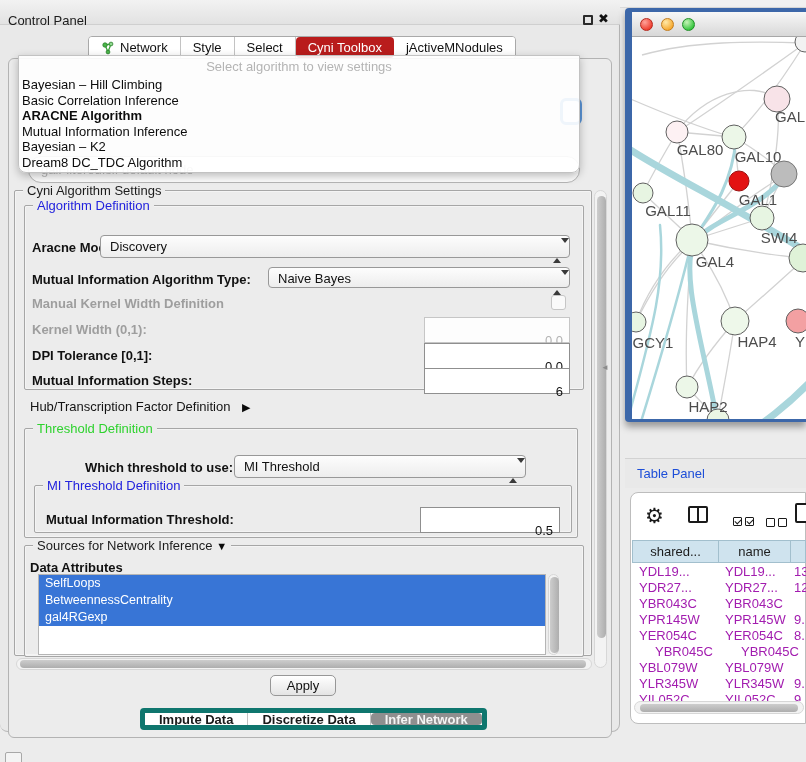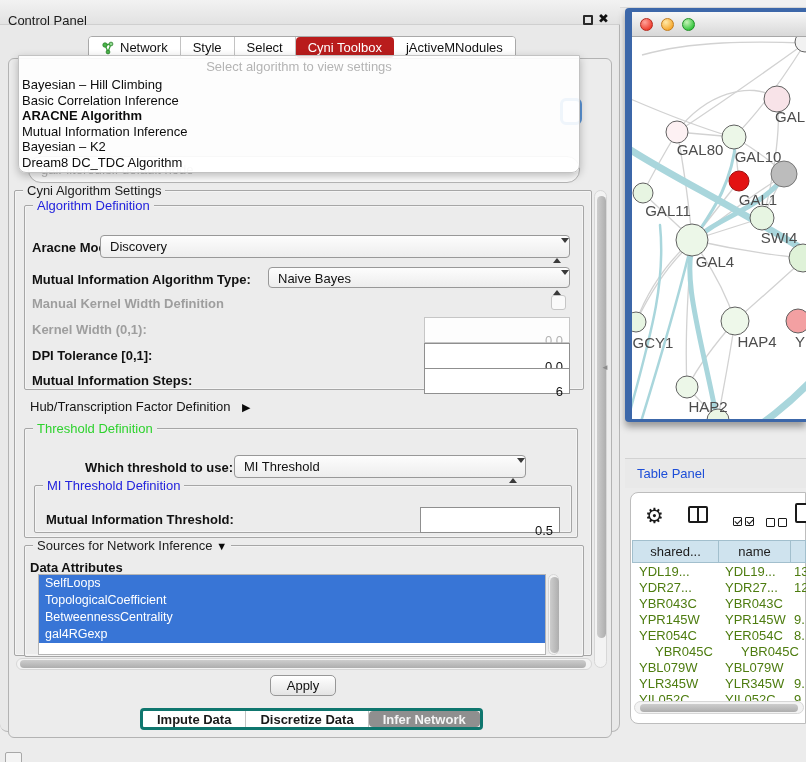--- a/index.html
+++ b/index.html
@@ -72,21 +72,21 @@
   .vscroll { background:#f3f3f3; border:1px solid #d7d7d7; border-radius:7px; }
   .vthumb { position:absolute; left:1px; width:9px; background:linear-gradient(90deg,#cdcdcd,#aeaeae); border-radius:5px; }
   .hscroll { background:#f3f3f3; border:1px solid #d7d7d7; border-radius:7px; }
   .hthumb { position:absolute; top:1px; height:8px; background:linear-gradient(#cdcdcd,#aeaeae); border-radius:5px; }
 
   .apply-btn { left:270px; top:675px; width:66px; height:21px; background:linear-gradient(#ffffff,#e4e4e4);
                border:1px solid #979797; border-radius:5px; font-size:13px; color:#111;
                text-align:center; line-height:19px; }
 
   .seg-bar { left:140px; top:708px; height:22px; display:flex; background:#fff;
-             border:3px solid #0f766e; border-radius:4px; overflow:hidden; }
+             border:5px solid #0f766e; border-radius:4px; overflow:hidden; }
   .seg { display:flex; align-items:center; justify-content:center; font-size:13px; font-weight:bold;
          color:#1a1a1a; padding:0 14px; border-right:1px solid #c3c3c3; }
   .seg:last-child { border-right:none; }
   .seg.sel { background:#8f8f8f; color:#f4f4f4; border-radius:4px; }
 
   .resize-arrow { left:601px; top:363px; font-size:8px; color:#8b8b8b; }
 
   
   .net-frame { left:625px; top:8px; width:181px; height:414px; background:#3c67a9;
                border-radius:4px 0 0 4px; box-shadow:0 5px 7px rgba(0,0,0,0.35); }
@@ -111,21 +111,21 @@
   .cb-sm { width:9px; height:9px; border:1.5px solid #1a1a1a; border-radius:1px; display:inline-block; margin-right:3px; position:relative; }
   .cb-sm.chk::after { content:""; position:absolute; left:1px; top:1px; width:5px; height:3px;
                       border-left:1.5px solid #1a1a1a; border-bottom:1.5px solid #1a1a1a; transform:rotate(-45deg); }
   .ico-doc { left:795px; top:503px; width:16px; height:20px; border:2px solid #1a1a1a; border-radius:2px; background:#fff; }
 
   .tbl-headrow { left:632px; top:540px; width:174px; height:23px; display:flex; }
   .tbl-h { background:#cfe3ee; border:1px solid #a2bfcd; border-right:none; font-size:13px; color:#1c1c1c;
            display:flex; align-items:center; justify-content:center; }
   .tbl-h:last-child { border-right:1px solid #a2bfcd; }
   .tbl-row { position:absolute; left:632px; width:174px; height:16px; display:flex; }
-  .tbl-c { font-size:13px; color:#4d7c0f; line-height:16px; padding-left:7px; overflow:hidden; white-space:nowrap; }
+  .tbl-c { font-size:13px; color:#a21caf; line-height:16px; padding-left:7px; overflow:hidden; white-space:nowrap; }
   .c0 { width:86px; } .c1 { width:72px; } .c2 { width:16px; padding-left:4px; }
 
   .mini-square { left:5px; top:752px; width:17px; height:14px; border:1px solid #a8a8a8; background:#f4f4f4; border-radius:2px; }
   .top-strip { left:0; top:0; width:806px; height:8px; background:#f1f1f1; border-bottom:1px solid #dadada; }
 </style>
 </head>
 <body>
 
 <div id="stage">
 
@@ -222,21 +222,20 @@
 
   <div class="abs gbox" style="left:24px; top:545px; width:560px; height:112px;">
     <span class="gtitle">
       <span>Sources for Network Inference</span>
       <span class="arrow-glyph">▼</span>
     </span>
   </div>
   <div class="abs lbl" style="left:30px; top:560px;">Data Attributes</div>
   <div class="abs attr-list" style="left:38px; top:574px; width:508px; height:81px;">
     <div class="attr-item">SelfLoops</div>
-    <div class="attr-item">TopologicalCoefficient</div>
     <div class="attr-item">BetweennessCentrality</div>
     <div class="attr-item">gal4RGexp</div>
   </div>
   <div class="abs vscroll" style="left:548px; top:574px; width:11px; height:81px;">
     <div class="vthumb" style="top:2px; height:76px;"></div>
   </div>
 
   <div class="abs vscroll" style="left:594px; top:190px; width:13px; height:478px;">
     <div class="vthumb" style="left:1.5px; top:5px; height:442px;"></div>
   </div>

